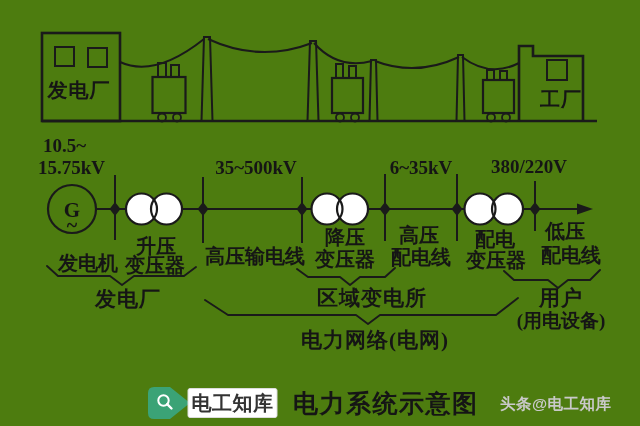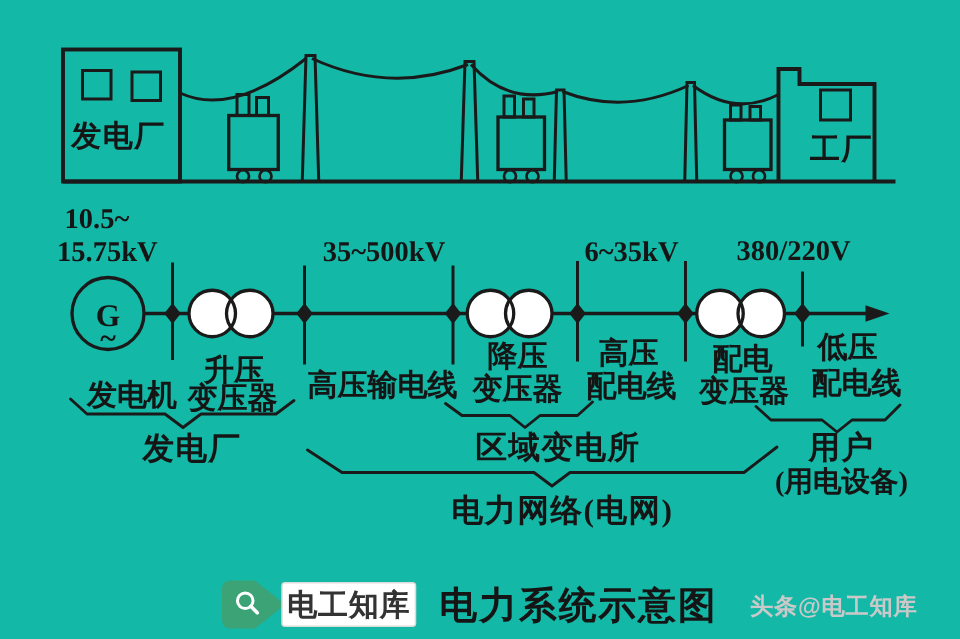--- a/index.html
+++ b/index.html
@@ -1,16 +1,16 @@
 <!DOCTYPE html>
 <html><head>
 <meta charset="utf-8">
 <style>
   html,body{margin:0;padding:0;background:#fff;}
-  #stage{position:relative;width:640px;height:426px;background:#14b8a6;overflow:hidden;text-decoration:underline;}
+  #stage{position:relative;width:640px;height:426px;background:#4d7c0f;overflow:hidden;text-decoration:underline;}
   svg{position:absolute;left:0;top:0;}
   .ln{stroke:#1a1a1a;fill:none;}
   .cjk{font-family:"Liberation Serif",serif;font-weight:bold;fill:#151515;}
   .num{font-family:"Liberation Serif",serif;font-weight:600;fill:#151515;}
   .ui{font-family:"Liberation Sans",sans-serif;}
 </style>
 </head>
 <body>
 
 <div id="stage">

